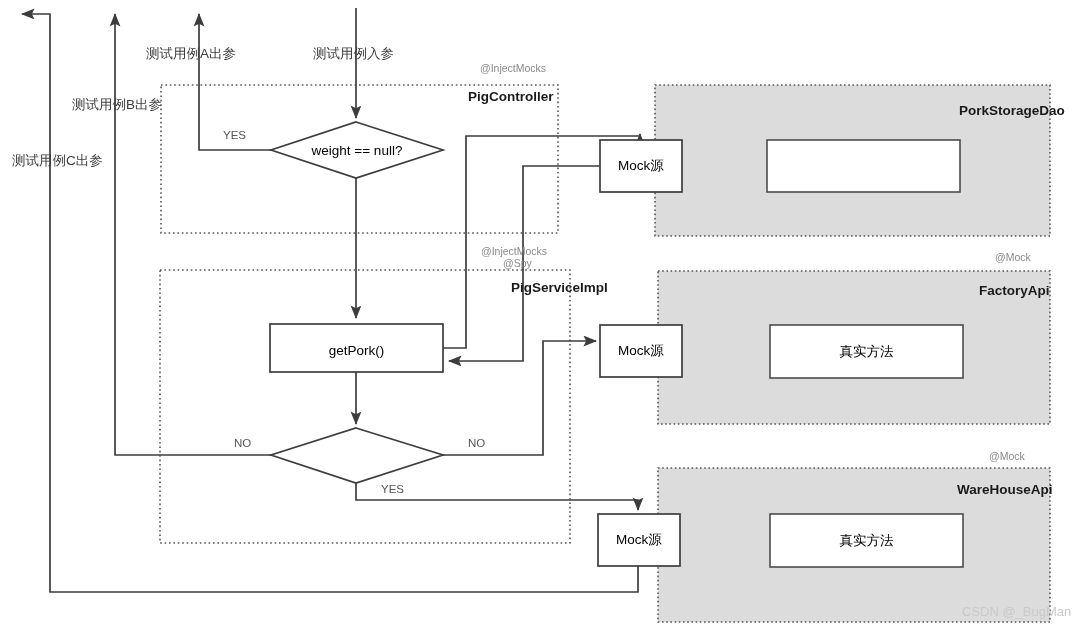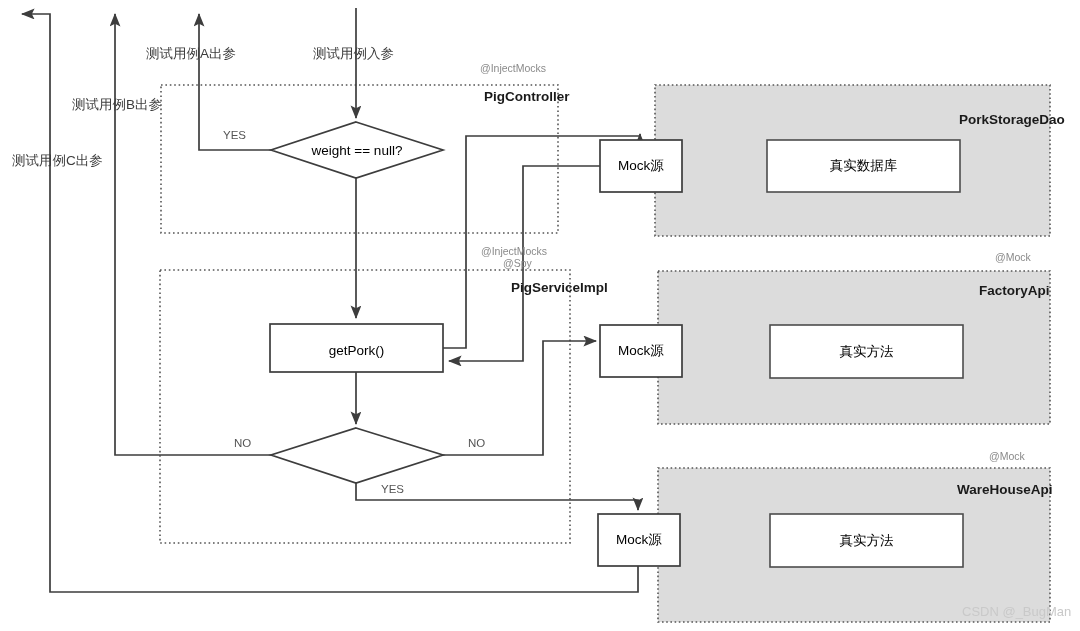--- a/index.html
+++ b/index.html
@@ -81,40 +81,39 @@
   <div class="lbl lbl-cn" style="left:72px;top:96px;">测试用例B出参</div>
   <div class="lbl lbl-cn" style="left:12px;top:152px;">测试用例C出参</div>
   <div class="lbl lbl-cn" style="left:313px;top:45px;">测试用例入参</div>
 
   <div class="lbl lbl-yesno" style="left:223px;top:129px;">YES</div>
   <div class="lbl lbl-yesno" style="left:234px;top:437px;">NO</div>
   <div class="lbl lbl-yesno" style="left:468px;top:437px;">NO</div>
   <div class="lbl lbl-yesno" style="left:381px;top:483px;">YES</div>
 
   <div class="lbl lbl-ann" style="left:480px;top:62px;">@InjectMocks</div>
-  <div class="lbl lbl-title" style="left:468px;top:89px;margin-left:16px;">PigController</div>
+  <div class="lbl lbl-title" style="left:468px;top:89px;">PigController</div>
 
   <div class="lbl lbl-ann" style="left:481px;top:245px;">@InjectMocks</div>
   <div class="lbl lbl-ann" style="left:503px;top:257px;">@Spy</div>
   <div class="lbl lbl-title" style="left:464px;top:280px;padding-left:47px;">PigServiceImpl</div>
 
-  <div class="lbl lbl-title" style="left:951px;top:112px;padding-left:8px;">PorkStorageDao</div>
+  <div class="lbl lbl-title" style="left:951px;top:103px;padding-left:8px;">PorkStorageDao</div>
 
   <div class="lbl lbl-ann" style="left:995px;top:251px;">@Mock</div>
   <div class="lbl lbl-title" style="left:979px;top:283px;">FactoryApi</div>
 
   <div class="lbl lbl-ann" style="left:989px;top:450px;">@Mock</div>
   <div class="lbl lbl-title" style="left:957px;top:482px;">WareHouseApi</div>
 
   <div class="boxtext" style="left:271px;top:122px;width:172px;height:56px;">weight == null?</div>
   <div class="boxtext" style="left:270px;top:324px;width:173px;height:52px;">getPork()</div>
 
   <div class="boxtext" style="left:600px;top:140px;width:82px;height:52px;">Mock源</div>
   <div class="boxtext" style="left:600px;top:325px;width:82px;height:52px;">Mock源</div>
   <div class="boxtext" style="left:598px;top:514px;width:82px;height:52px;">Mock源</div>
 
-  <div class="boxtext" style="left:767px;top:140px;width:193px;height:52px;">真实数据库</div>
   <div class="boxtext" style="left:770px;top:325px;width:193px;height:53px;">真实方法</div>
   <div class="boxtext" style="left:770px;top:514px;width:193px;height:53px;">真实方法</div>
 
   <div class="watermark" style="left:962px;top:604px;">CSDN @_BugMan</div>
 
 </div>
 
 </body></html>

